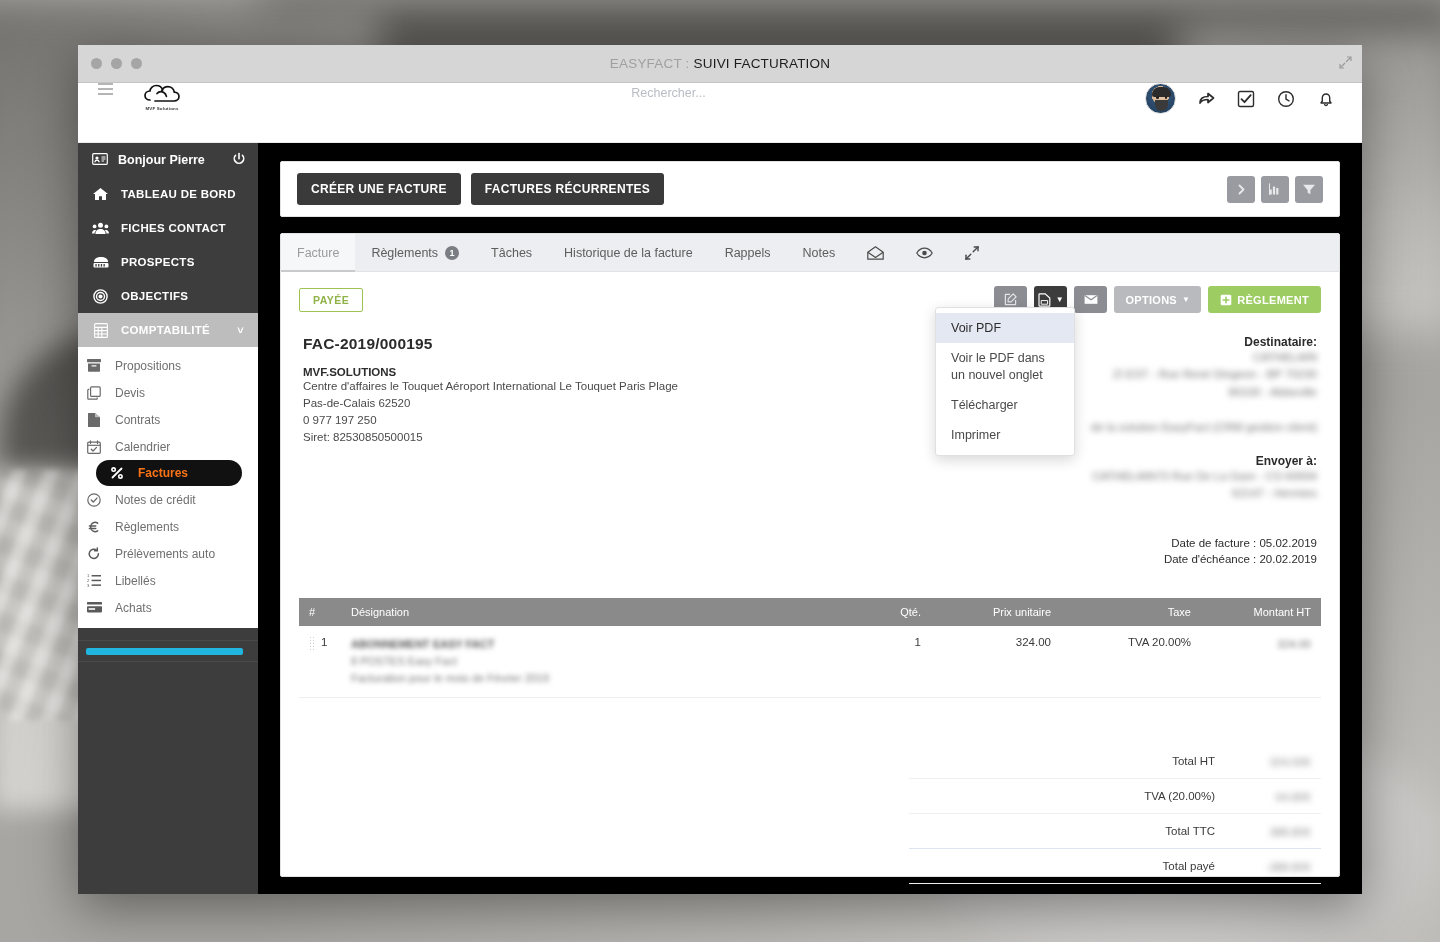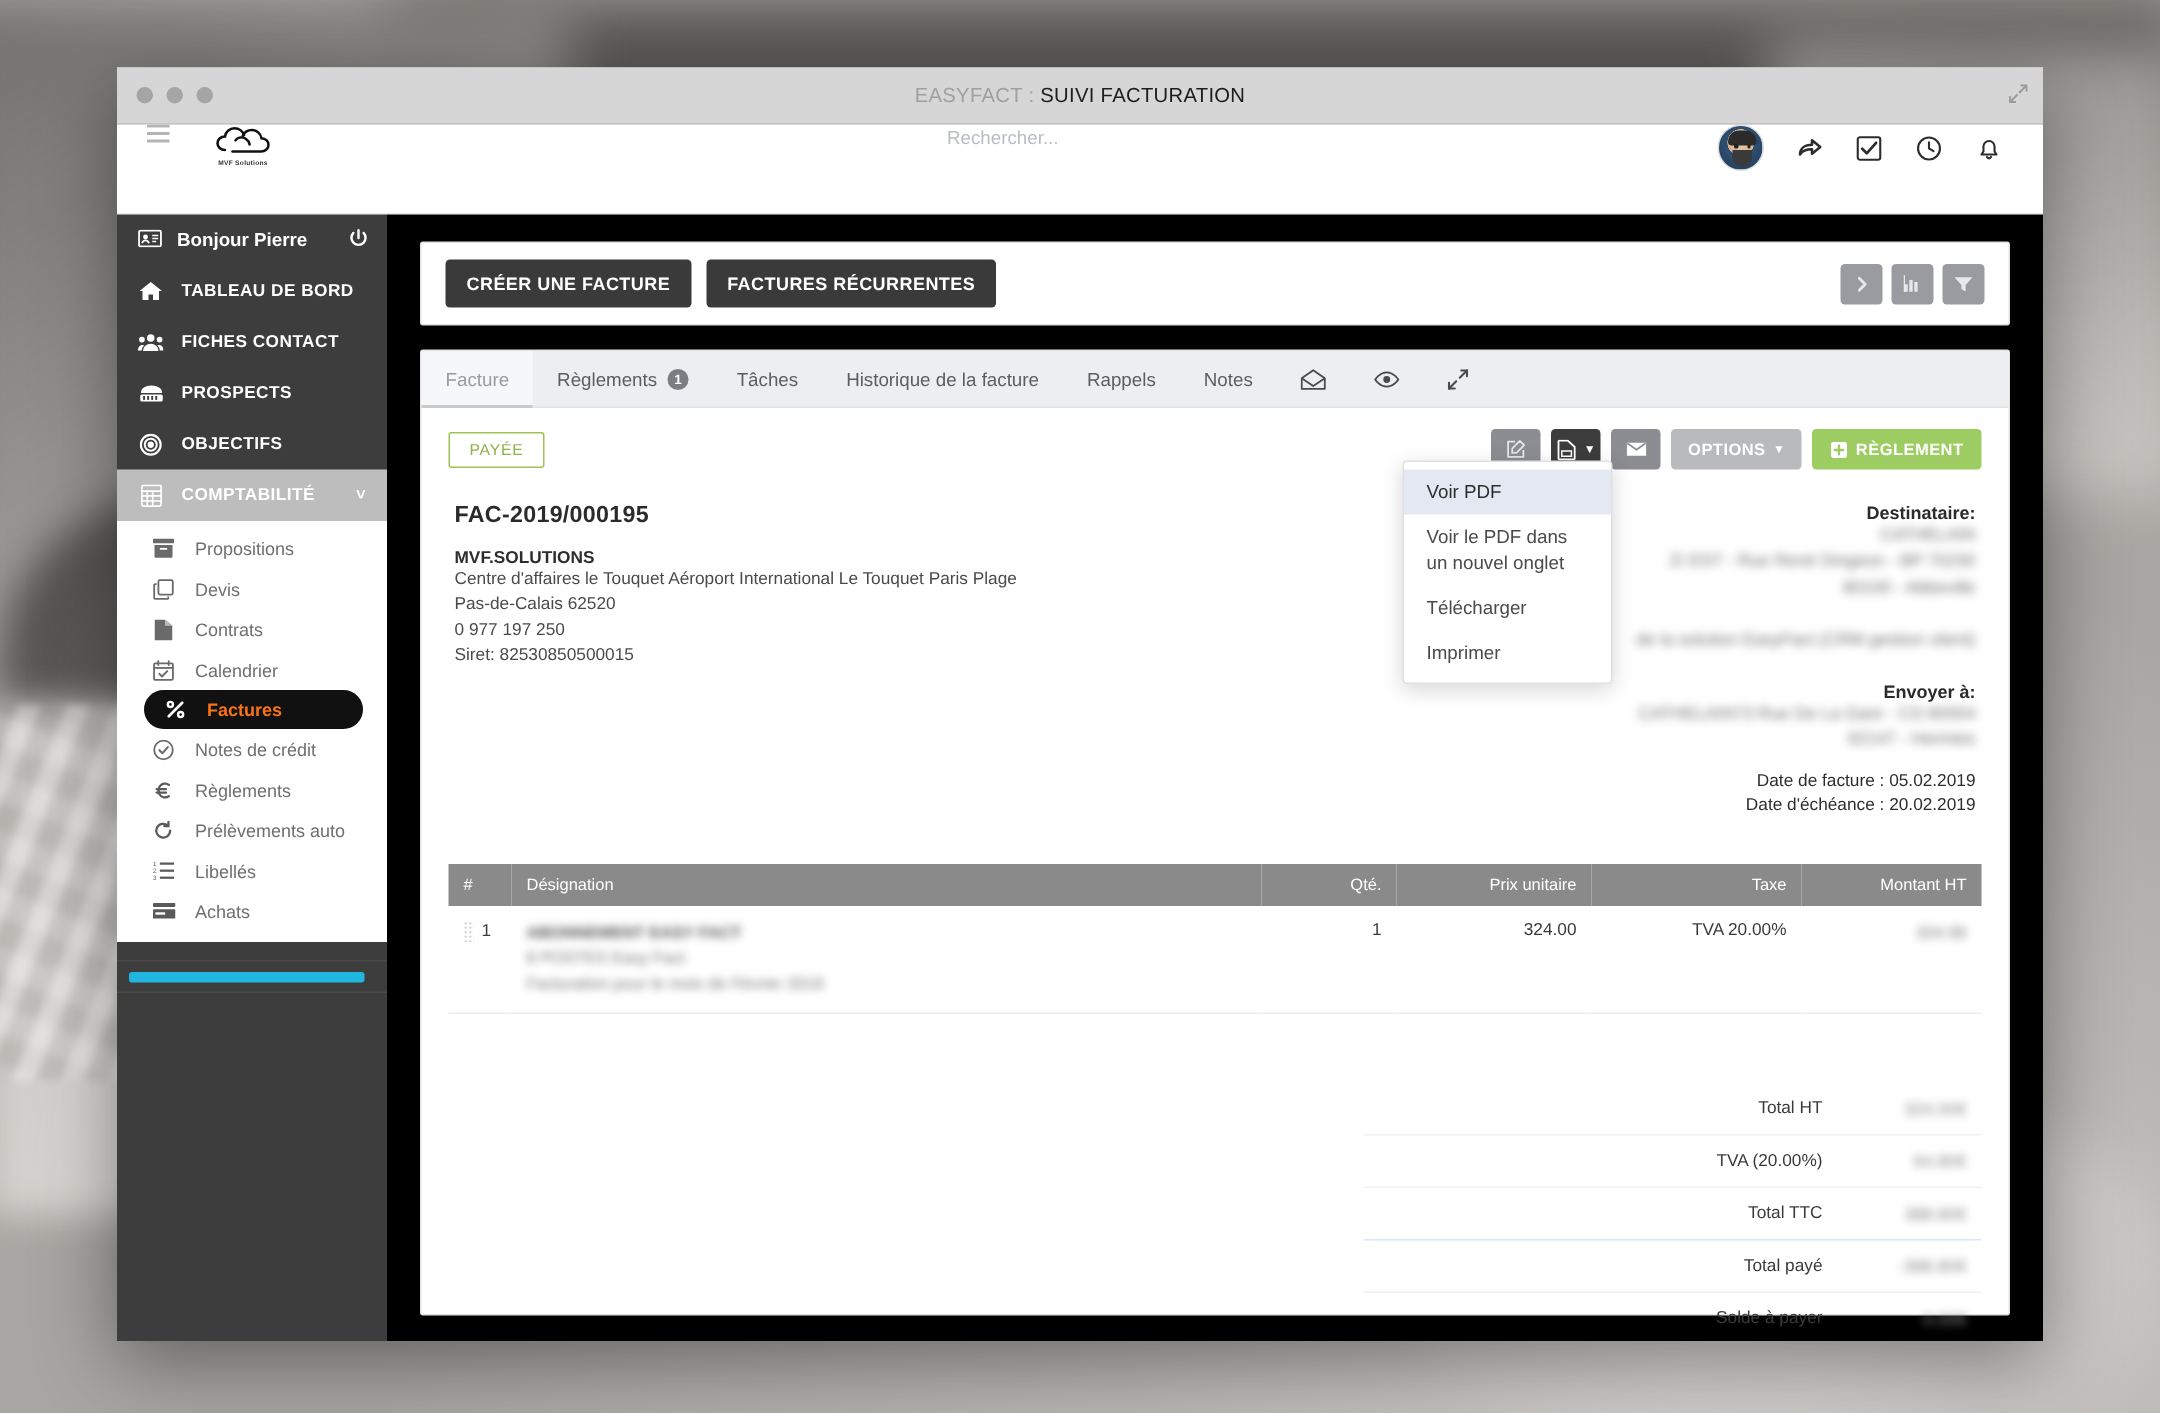--- a/index.html
+++ b/index.html
@@ -133,21 +133,21 @@
     height: 34px; display: flex; align-items: center; gap: 12px; padding: 0 14px;
     color: #ffffff; font-size: 11.5px; font-weight: bold; letter-spacing: .3px; cursor: pointer;
   }
   .nav-item .ni-ico { width: 17px; display:flex; align-items:center; justify-content:center; flex:none; }
   .nav-item.active-grey { background: #bdbdbd; color: #ffffff; }
   .nav-item.active-grey .chev { margin-left: auto; font-size: 11px; }
 
   .sub-nav { background: #ffffff; padding: 5px 0 7px 0; }
   .sub-item {
     height: 27px; display: flex; align-items: center; gap: 12px;
-    padding: 0 14px 0 22px; color: #6f6f6f; font-size: 12px; cursor: pointer;
+    padding: 0 14px 0 7px; color: #6f6f6f; font-size: 12px; cursor: pointer;
   }
   .sub-item .si-ico { width: 18px; display:flex; align-items:center; justify-content:center; flex:none; color:#555; }
   .sub-item.active {
     background: #111111; color: #f97316; font-weight: bold;
     border-radius: 15px; margin: 0 16px 0 18px; padding-left: 12px; height: 26px;
   }
   .sub-item.active .si-ico { color: #fff; }
 
   .side-scroll-track {
     position: absolute; left: 0; right: 0; top: 497px; height: 22px;
@@ -192,21 +192,21 @@
   .tab .badge {
     background: #7a7d82; color: #fff; font-size: 9px; font-weight: bold;
     width: 14px; height: 14px; border-radius: 50%; display: flex; align-items: center; justify-content: center;
   }
   .tab-ico { display: flex; align-items: center; padding: 0 16px; color: #4a4a4a; cursor: pointer; }
 
   
   .action-row { display: flex; align-items: center; padding: 14px 18px 0 18px; }
   .status-chip {
     border: 1px solid #9ec253; color: #8fb348; background: #fff;
-    font-size: 10.5px; font-weight: normal; letter-spacing: .5px;
+    font-size: 10.5px; font-weight: bold; letter-spacing: .5px;
     padding: 5px 13px; border-radius: 2px; text-align: right;
   }
   .action-right { margin-left: auto; display: flex; gap: 7px; align-items: center; }
   .act-btn {
     height: 27px; min-width: 33px; border: none; border-radius: 3px; cursor: pointer;
     display: flex; align-items: center; justify-content: center; gap: 5px;
     font-size: 11px; font-weight: bold; letter-spacing: .3px;
     font-family: "Liberation Sans", sans-serif;
   }
   .act-edit { background: #8b8d92; color: #e6e6e8; }
@@ -227,21 +227,21 @@
   
   .inv-body { padding: 22px 22px 0 22px; display: flex; }
   .inv-left { width: 560px; }
   .inv-num { font-size: 15.5px; font-weight: bold; color: #2b2b2b; letter-spacing: .2px; }
   .inv-company { font-size: 11.5px; font-weight: bold; color: #2d2d2d; margin-top: 13px; }
   .inv-line { font-size: 11.5px; color: #4a4a4a; line-height: 1.48; }
   .inv-right { margin-left: auto; text-align: right; width: 400px; }
   .rp-label { font-size: 12px; font-weight: bold; color: #2b2b2b; }
   .blur { filter: blur(3.1px); color: #6e6e6e; font-size: 11.5px; line-height: 1.5; user-select: none; }
   .rp-gap { height: 18px; }
-  .dates { margin-top: 10px; font-size: 11.5px; color: #2d2d2d; line-height: 1.45; }
+  .dates { margin-top: 32px; font-size: 11.5px; color: #2d2d2d; line-height: 1.45; }
 
   
   .items { margin: 30px 18px 0 18px; }
   .items table { width: 100%; border-collapse: collapse; }
   .items thead th {
     background: #8a8a8a; color: #fff; font-size: 11px; font-weight: normal;
     padding: 8px 10px; text-align: right;
   }
   .items thead th.l { text-align: left; }
   .items tbody td { padding: 10px 10px; font-size: 11.5px; color: #3a3a3a; text-align: right; vertical-align: top; }

